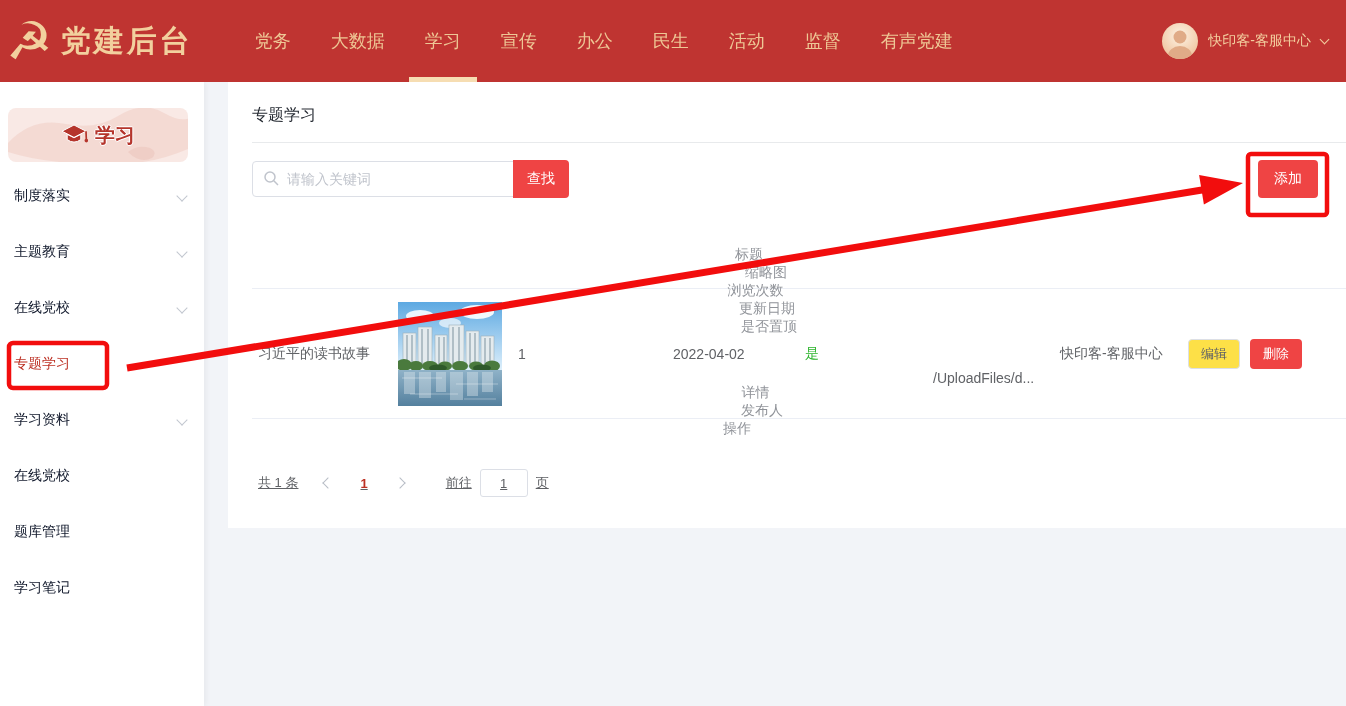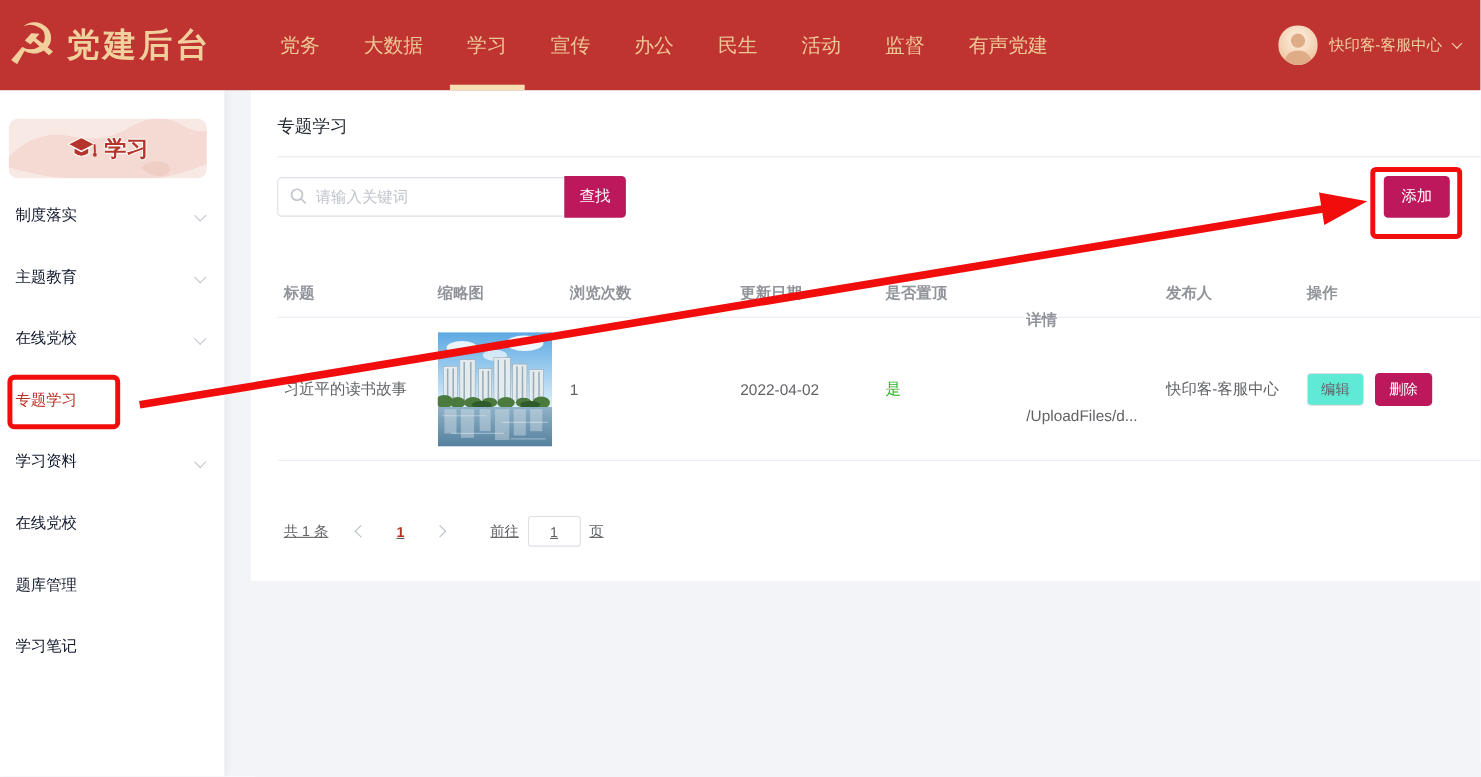--- a/index.html
+++ b/index.html
@@ -44,37 +44,37 @@
   .content { position:absolute; left:228px; top:82px; width:1118px; height:446px; background:#fff; }
   .page-title { margin:23px 0 0 24px; font-size:16px; font-weight:500; color:#262b33; }
   .title-divider { margin:16px 0 0 24px; border-top:1px solid #e8eaec; }
   .toolbar { margin:17px 28px 0 24px; display:flex; align-items:center; justify-content:space-between; }
   .search-group { display:flex; align-items:center; position:relative; }
   .search-input { width:262px; height:36px; border:1px solid #dcdfe6; border-radius:4px 0 0 4px;
                   padding:0 10px 0 34px; font-size:14px; color:#606266; outline:none;
                   font-family:inherit; }
   .search-input::placeholder { color:#c0c4cc; }
   .search-icon { position:absolute; left:11px; top:10px; }
-  .btn-red { height:38px; background:#be185d; color:#fff; font-size:14px; border:none;
+  .btn-red { height:38px; background:#ef4444; color:#fff; font-size:14px; border:none;
              border-radius:4px; cursor:pointer; font-family:Liberation Sans, sans-serif; }
   .search-btn { width:56px; border-radius:0 4px 4px 0; margin-left:-1px; }
   .add-btn { width:60px; }
 
   
   .tbl { margin:48px 0 0 24px; width:1094px; font-size:14px; }
   .tr { display:flex; align-items:center; border-bottom:1px solid #ebeef5; }
-  .tr.head { height:43px; color:#909399; font-weight:700; }
+  .tr.head { height:43px; color:#909399; font-weight:400;flex-direction:column; }
   .tr.row { min-height:130px; color:#606266; }
   .td { padding-left:6px; flex-shrink:0; }
   .c0{width:140px;} .c1{width:120px;} .c2{width:155px;} .c3{width:132px;}
   .c4{width:128px;} .c5{width:127px;margin-top:48px;} .c6{width:128px;} .c7{width:164px;}
   .thumb { width:104px; height:104px; display:block; }
   .pinned { color:#2bb32b; }
   .op-btns { display:flex; align-items:center; gap:10px; }
-  .btn-edit { width:52px; height:30px; background:#5eead4; border:1px solid #dcdfe6; border-radius:4px;
+  .btn-edit { width:52px; height:30px; background:#fde047; border:1px solid #dcdfe6; border-radius:4px;
               color:#606266; font-size:13px; cursor:pointer; font-family:inherit; }
   .btn-del { width:52px; height:30px; font-size:13px; border-radius:4px; }
 
   
   .pager { margin:50px 0 0 30px; display:flex; align-items:center; font-size:13px; color:#606266;text-decoration:underline; }
   .pg-arrow { display:inline-block; width:8px; height:8px; border-right:1.6px solid #b8bdc6;
               border-bottom:1.6px solid #b8bdc6; cursor:pointer; }
   .pg-prev { transform:rotate(135deg); margin-left:26px; }
   .pg-next { transform:rotate(-45deg); }
   .pg-page { margin:0 28px; color:#bd3124; font-weight:bold; cursor:pointer; }

